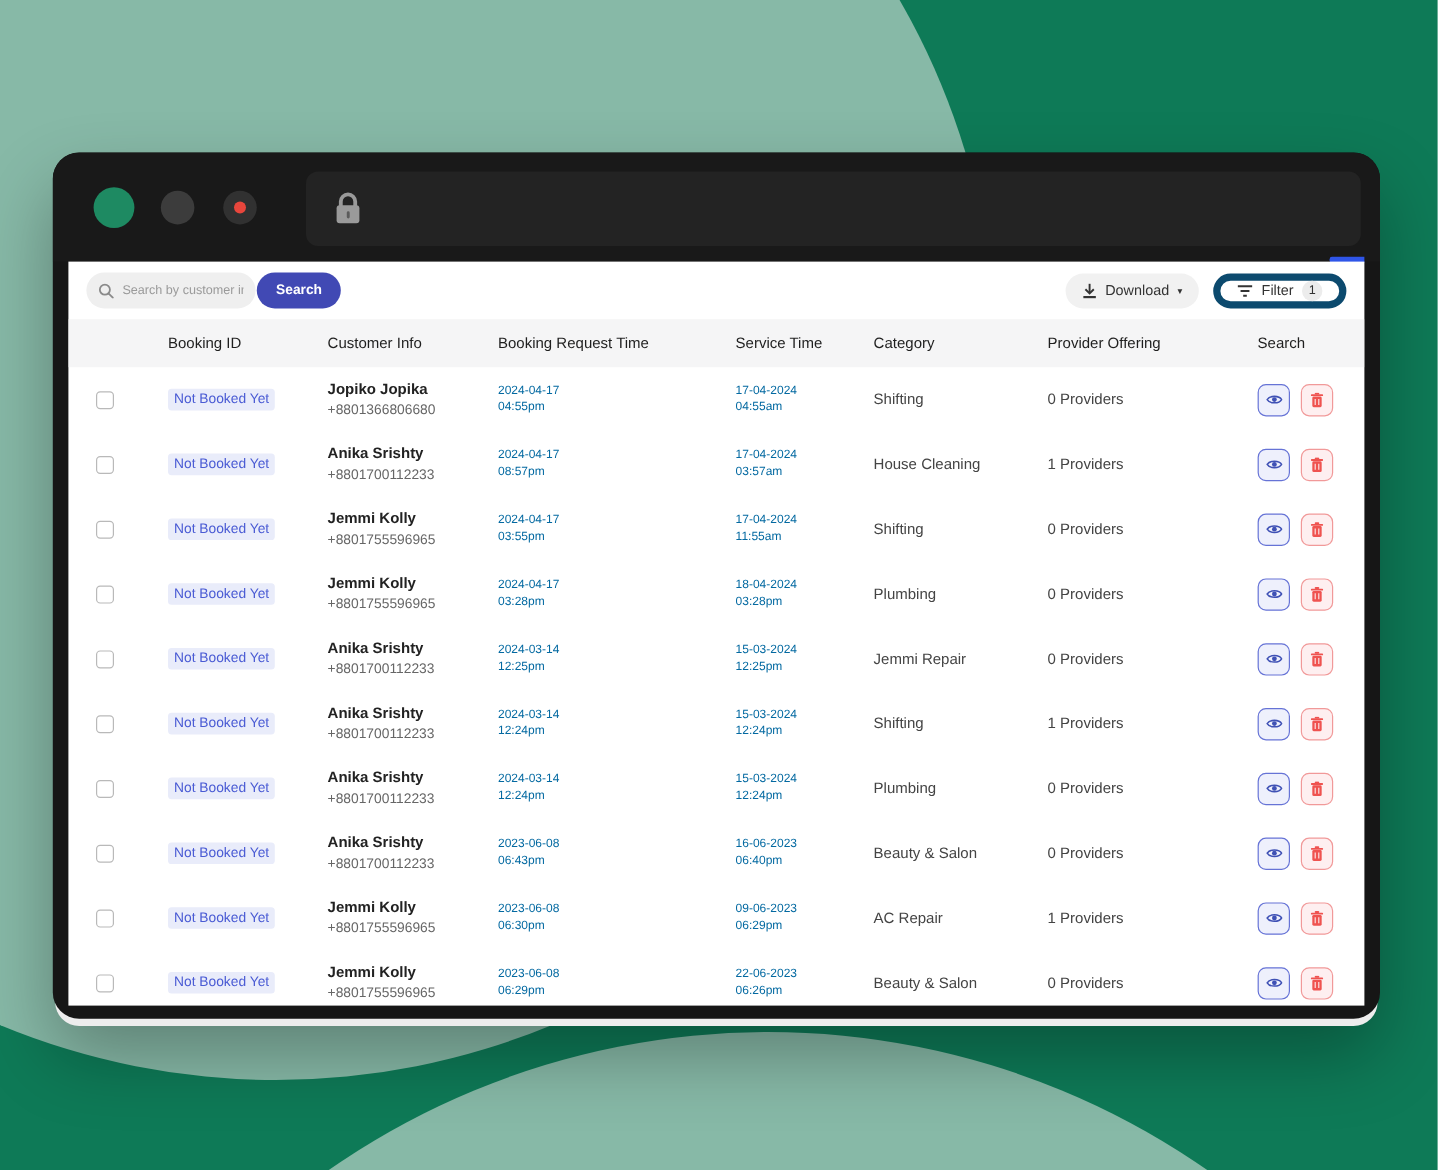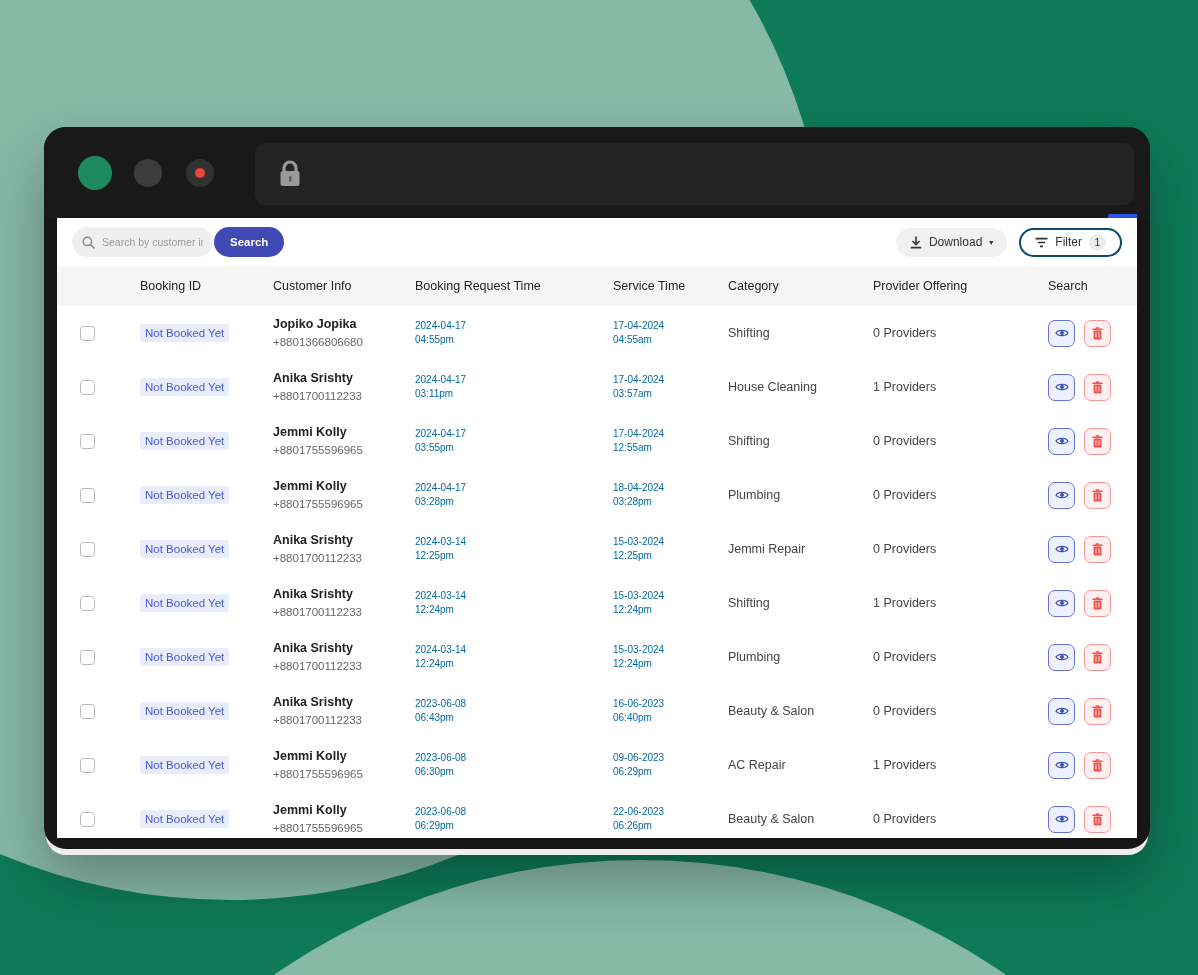--- a/index.html
+++ b/index.html
@@ -50,21 +50,21 @@
     height:30px; padding:0 16px; margin-left:1px; border:none; cursor:pointer;
     background:var(--accent-indigo, #4149b4); color:#fff; font-weight:bold; font-size:11.5px;
     border-radius:15px; font-family:"Liberation Sans", sans-serif;
   }
   .toolbar-right { margin-left:auto; display:flex; align-items:flex-start; gap:12px; }
   .pill-btn {
     height:29px; display:flex; align-items:center; gap:7px; padding:0 14px;
     border-radius:15px; font-size:12px; color:#333; cursor:pointer;
     font-family:"Liberation Sans", sans-serif; background:#f1f1f1; border:none;
   }
-  .pill-btn.outline { background:#fff; border:2px solid #0c4a6e; }
+  .pill-btn.outline { background:#fff; border:6px solid #0c4a6e; }
   .caret { font-size:8px; color:#333; }
   .count-badge {
     width:17px; height:17px; border-radius:50%; background:#ececec;
     display:flex; align-items:center; justify-content:center; font-size:10.5px; color:#333;
   }
 
   
   .grid-row {
     display:grid;
     grid-template-columns:60px 133px 142px 198px 115px 145px 175px 1fr;
@@ -218,21 +218,21 @@
     </div>
     <div>
       <span class="chip">Not Booked Yet</span>
     </div>
     <div class="cell-two-line">
       <div class="cust-name">Anika Srishty</div>
       <div class="cust-phone">+8801700112233</div>
     </div>
     <div class="cell-two-line">
       <div class="dt">2024-04-17</div>
-      <div class="dt">03:11pm</div>
+      <div class="dt">08:57pm</div>
     </div>
     <div class="cell-two-line">
       <div class="dt">17-04-2024</div>
       <div class="dt">03:57am</div>
     </div>
     <div>House Cleaning</div>
     <div>1 Providers</div>
     <div>
       <div class="actions">
         <button class="icon-btn">
@@ -268,21 +268,21 @@
     <div class="cell-two-line">
       <div class="cust-name">Jemmi Kolly</div>
       <div class="cust-phone">+8801755596965</div>
     </div>
     <div class="cell-two-line">
       <div class="dt">2024-04-17</div>
       <div class="dt">03:55pm</div>
     </div>
     <div class="cell-two-line">
       <div class="dt">17-04-2024</div>
-      <div class="dt">12:55am</div>
+      <div class="dt">11:55am</div>
     </div>
     <div>Shifting</div>
     <div>0 Providers</div>
     <div>
       <div class="actions">
         <button class="icon-btn">
           <span style="display:flex;">
             <svg width="14" height="10" viewBox="0 0 14 10">
               <path d="M1 5 C3 1.4 11 1.4 13 5 C11 8.6 3 8.6 1 5 Z" fill="none" stroke="#3f51b5" stroke-width="1.3"></path>
               <circle cx="7" cy="5" r="2" fill="#3f51b5"></circle>

